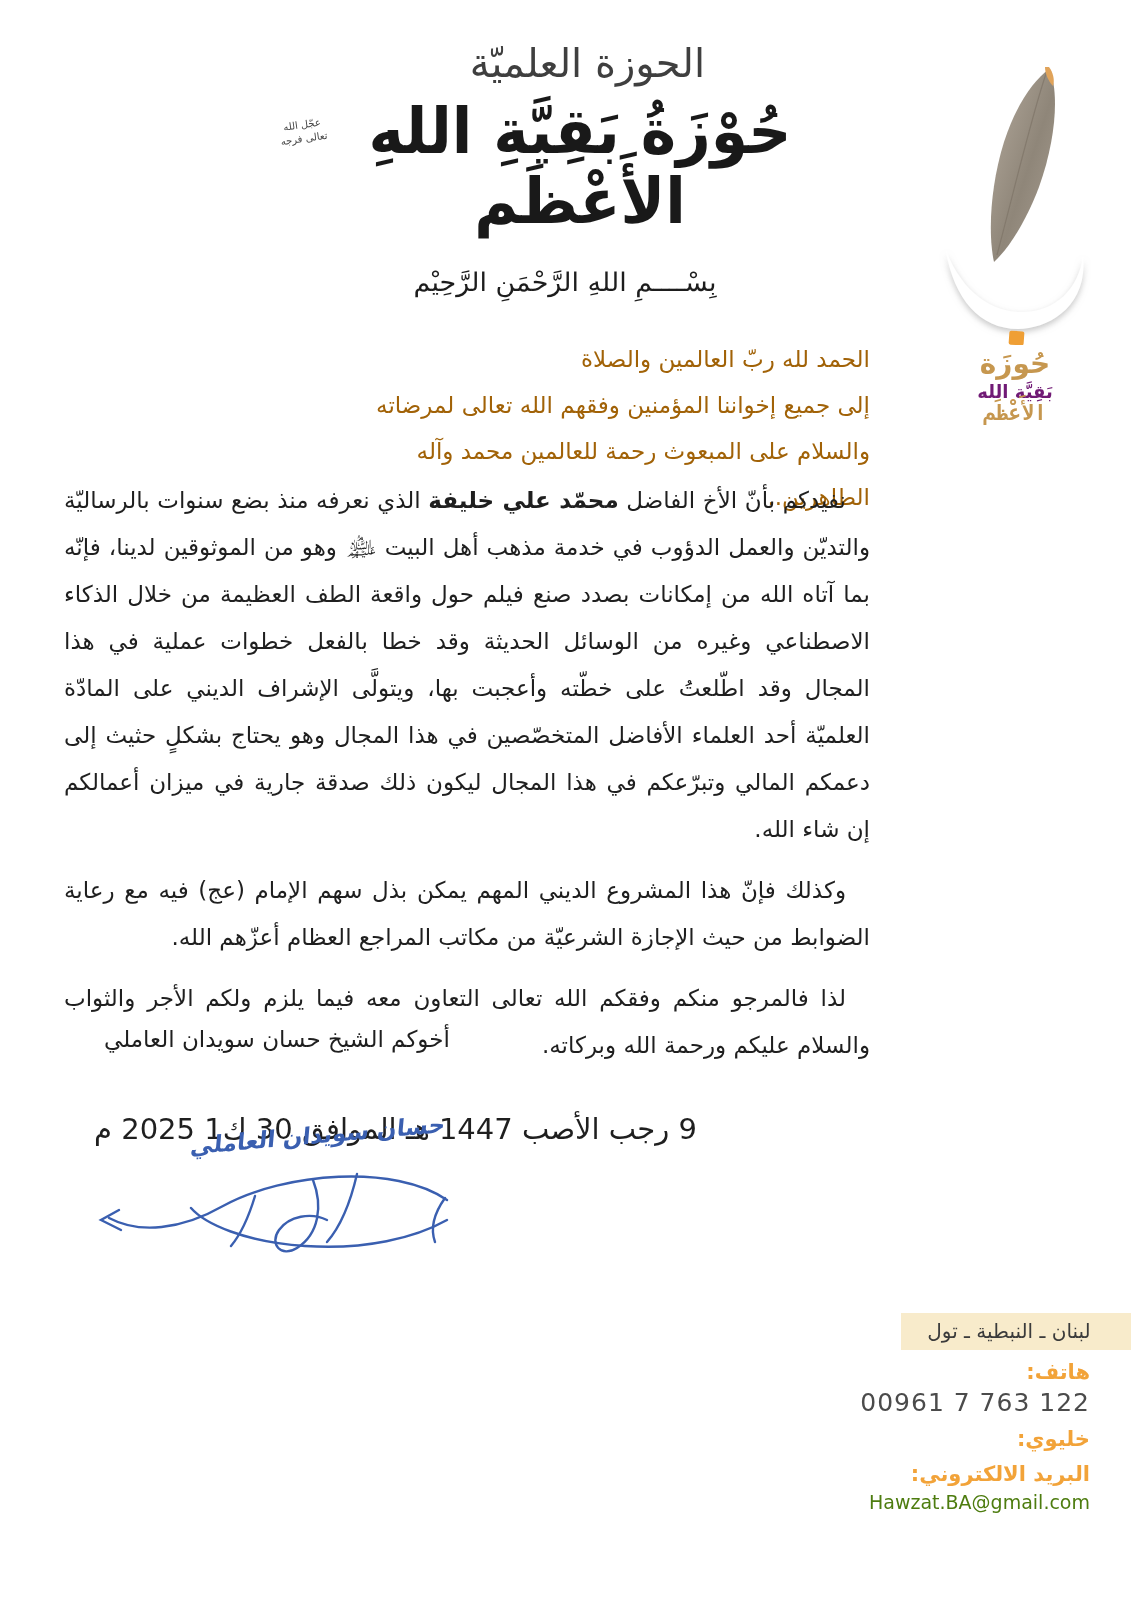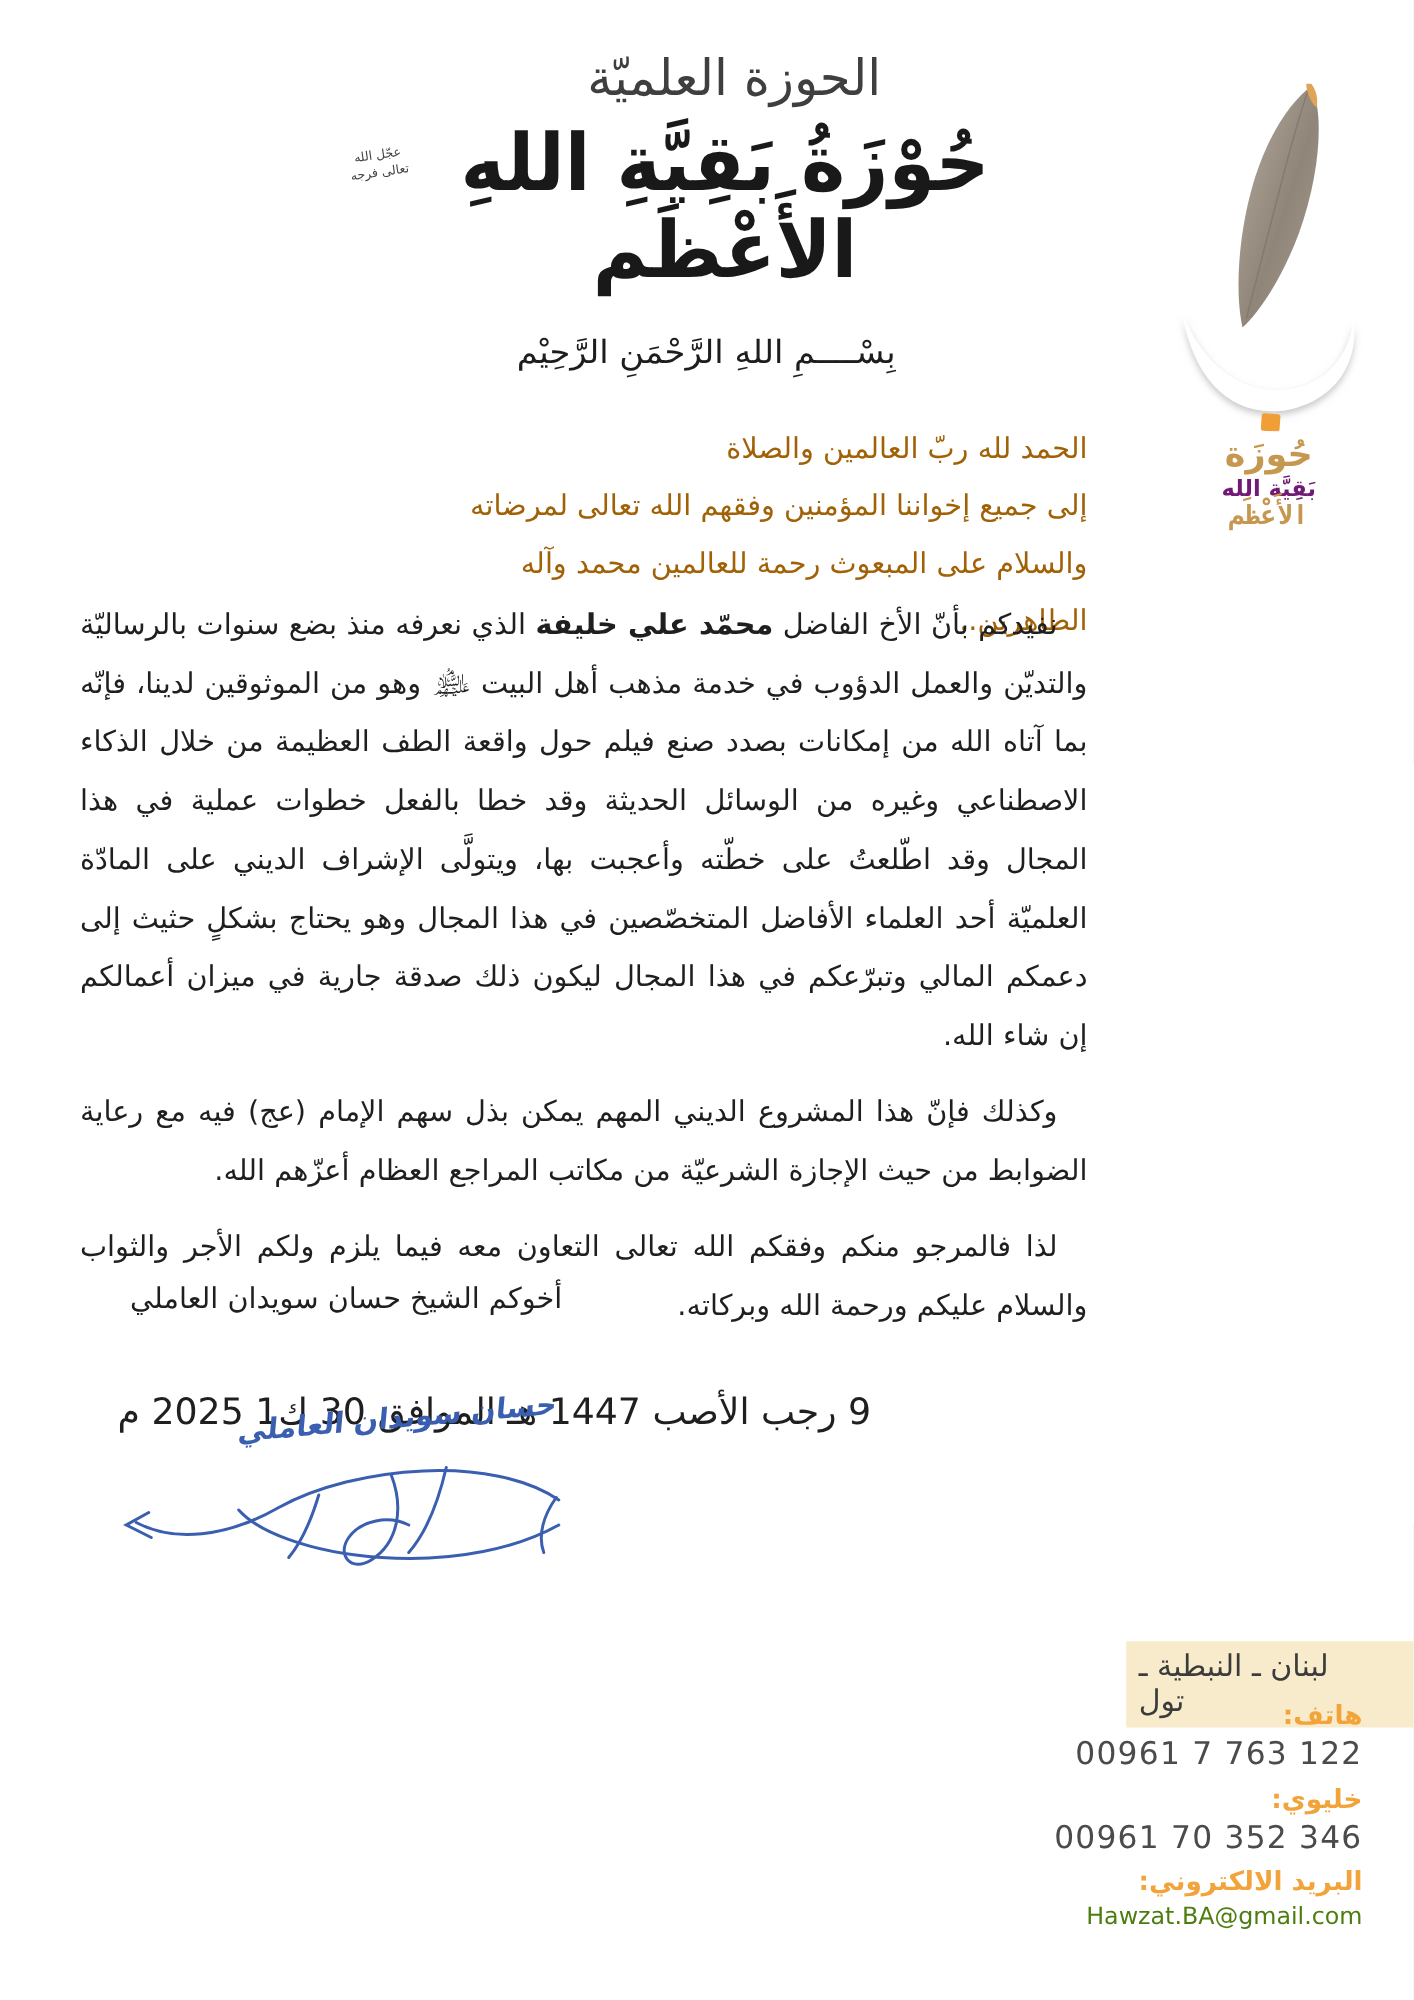--- a/index.html
+++ b/index.html
@@ -64,21 +64,21 @@
     position:absolute;top:1122px;left:190px;
     font-size:23px;font-weight:bold;color:#3a5fb0;
     transform:rotate(-5deg) skewX(-10deg);
     white-space:nowrap;
   }
   .flourish{position:absolute;top:1150px;left:95px;}
   
   .address-bar{
     position:absolute;top:1313px;right:0;width:196px;
     background:#f8ebcb;padding:6px 24px 7px 10px;
-    font-size:24px;color:#3b3b3b;text-align:left;
+    font-size:20px;color:#3b3b3b;text-align:center;
   }
   .contact{
     position:absolute;top:1352px;right:41px;width:260px;
     text-align:right;
   }
   .contact .label{font-size:21px;font-weight:bold;color:#f2a339;margin-top:5px;line-height:1.45;}
   .contact .number{font-size:25px;color:#4b4b4b;direction:ltr;line-height:1.25;letter-spacing:1px;}
   .contact .email{font-size:19px;color:#4d7c0f;direction:ltr;line-height:1.3;}
 </style>
 </head>
@@ -148,18 +148,17 @@
       <path d="M160,46 C154,66 146,84 136,96"></path>
       <path d="M96,58 C110,74 150,92 210,96 C270,100 320,88 352,70"></path>
     </g>
   </svg>
 
   <div class="address-bar">لبنان ـ النبطية ـ تول</div>
   <div class="contact">
     <div class="label">هاتف:</div>
     <div class="number">00961 7 763 122</div>
     <div class="label">خليوي:</div>
-    <div class="number">00961 70 352 346</div>
     <div class="label">البريد الالكتروني:</div>
     <div class="email">Hawzat.BA@gmail.com</div>
   </div>
 
 </div>
 
 </body></html>

